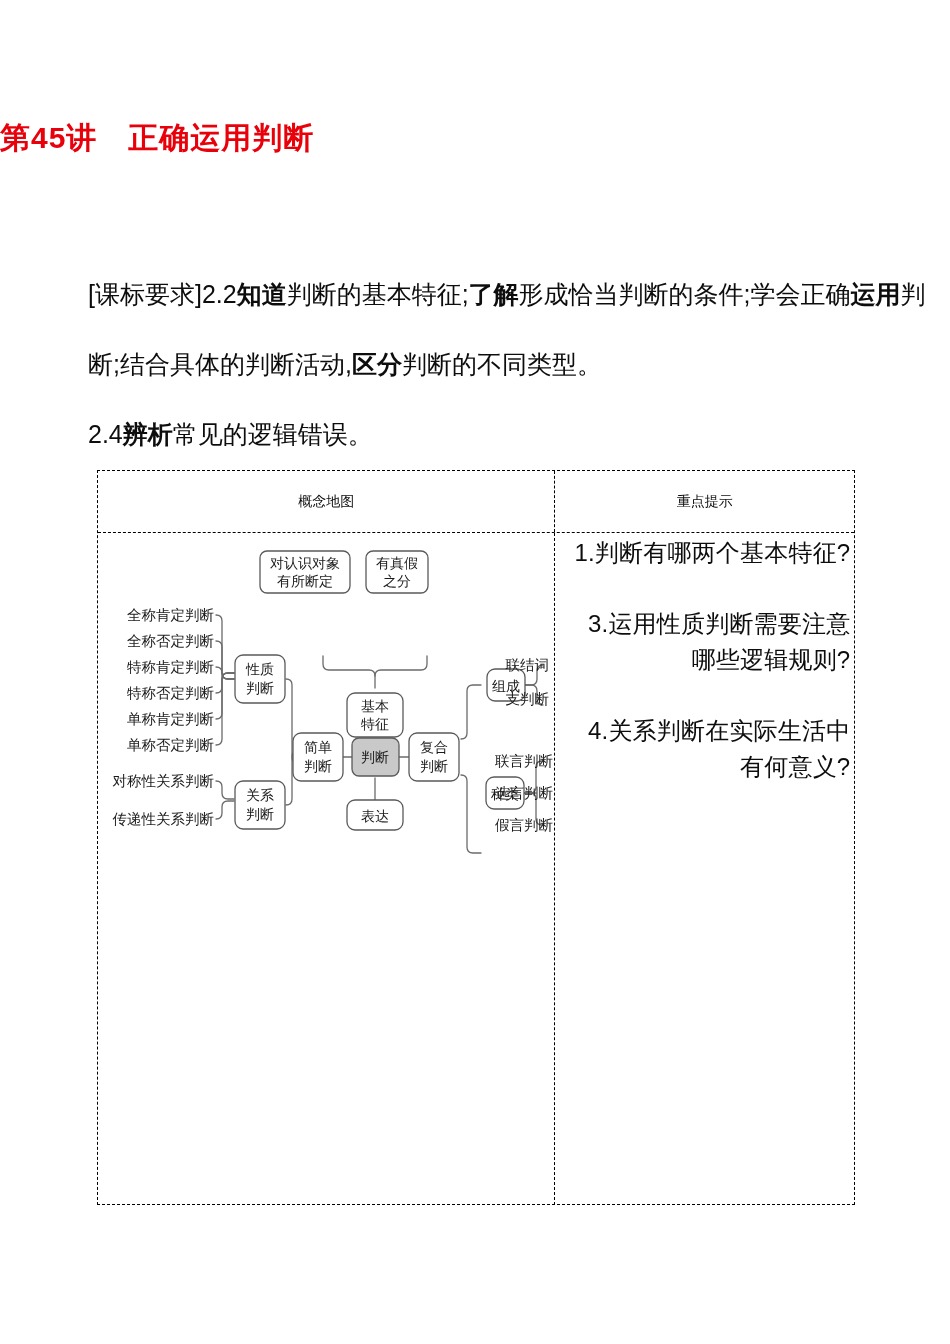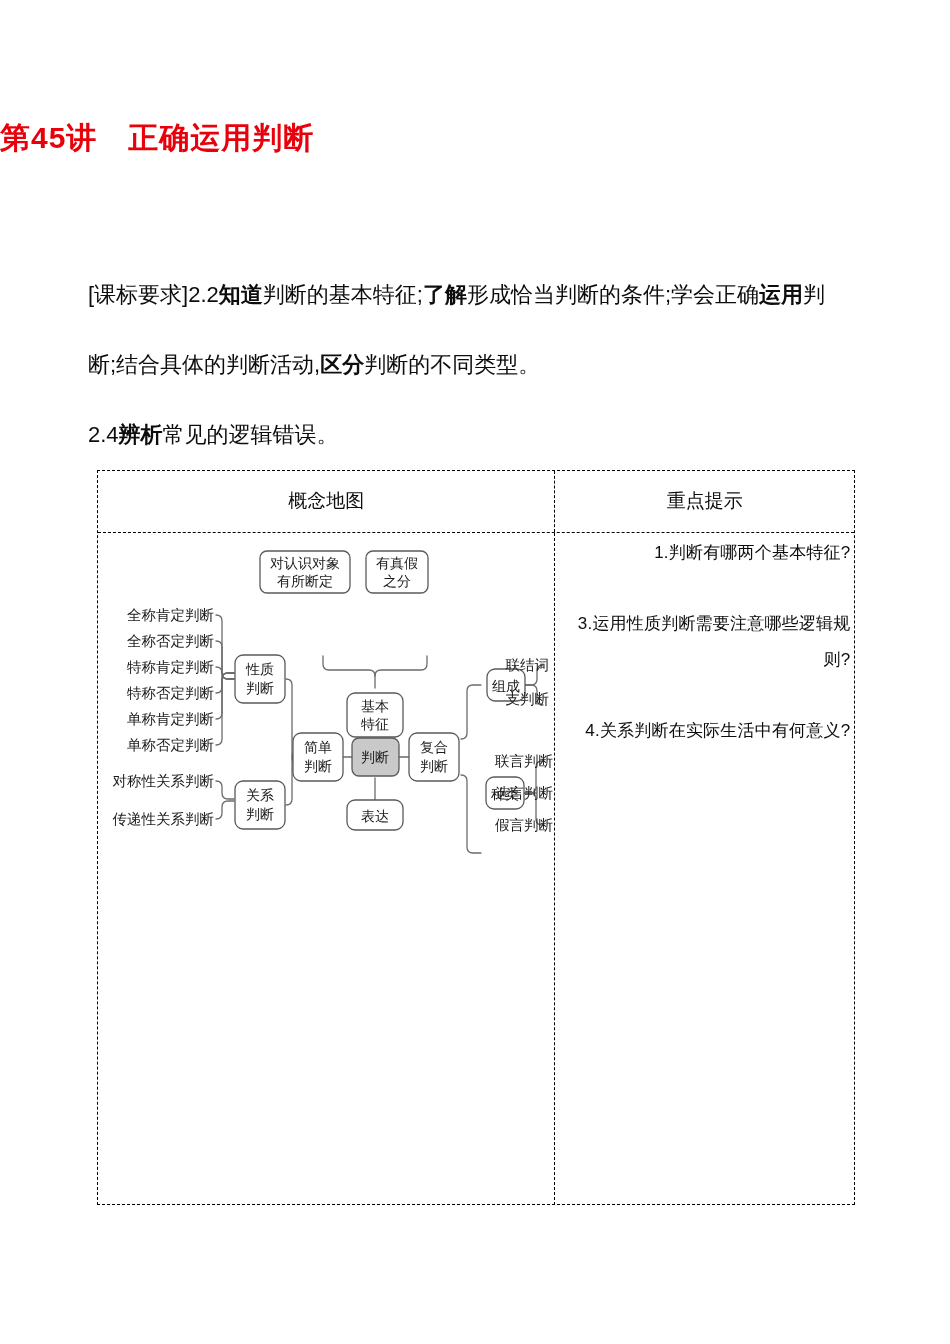--- a/index.html
+++ b/index.html
@@ -33,21 +33,21 @@
 
   
   .req-block {
     position: absolute;
     left: 88px;
     top: 276px;
     width: 790px;
   }
   .req-line {
     font-family: "Liberation Sans", "DejaVu Sans", sans-serif;
-    font-size: 22px;
+    font-size: 25px;
     line-height: 37px;
     margin-bottom: 33px;
     color: #0d0d0d;
     white-space: nowrap;
   }
   .req-line:last-child { margin-bottom: 8px; }
   .req-line b { font-weight: bold; }
 
   
   .map-table {
@@ -80,34 +80,34 @@
   .cell-right {
     width: 299px;
     box-sizing: border-box;
     position: relative;
   }
   .head-text {
     width: 100%;
     text-align: center;
     line-height: 60px;
     font-family: "Liberation Sans", "DejaVu Sans", sans-serif;
-    font-size: 19px;
+    font-size: 14px;
     color: #0d0d0d;
   }
 
   
   .points {
     position: absolute;
     left: 10px;
     top: 2px;
     width: 285px;
   }
   .point-item {
     font-family: "Liberation Sans", "DejaVu Sans", sans-serif;
-    font-size: 17px;
+    font-size: 24px;
     line-height: 36px;
     margin-bottom: 35px;
     color: #0d0d0d;
     letter-spacing: 0.2px;
   }
 
   
   .concept-map {
     position: absolute;
     left: 0;

